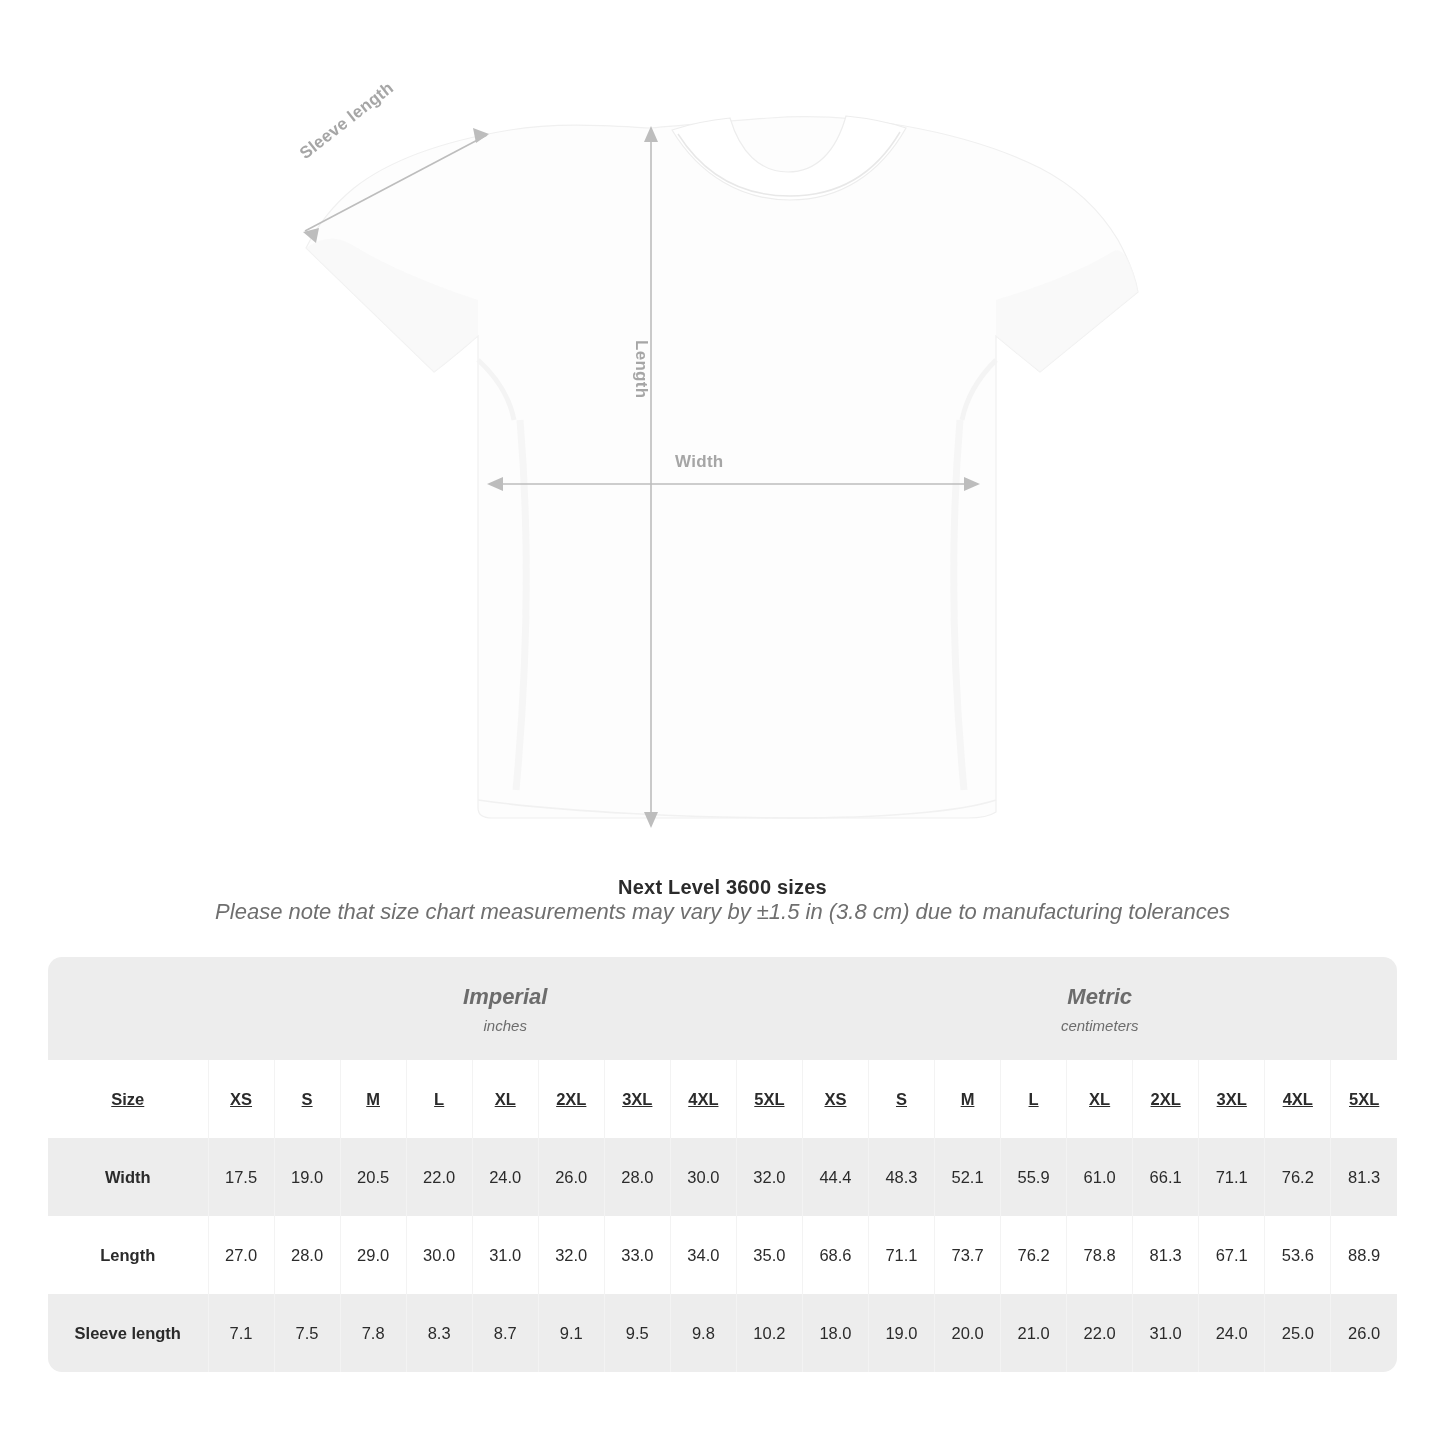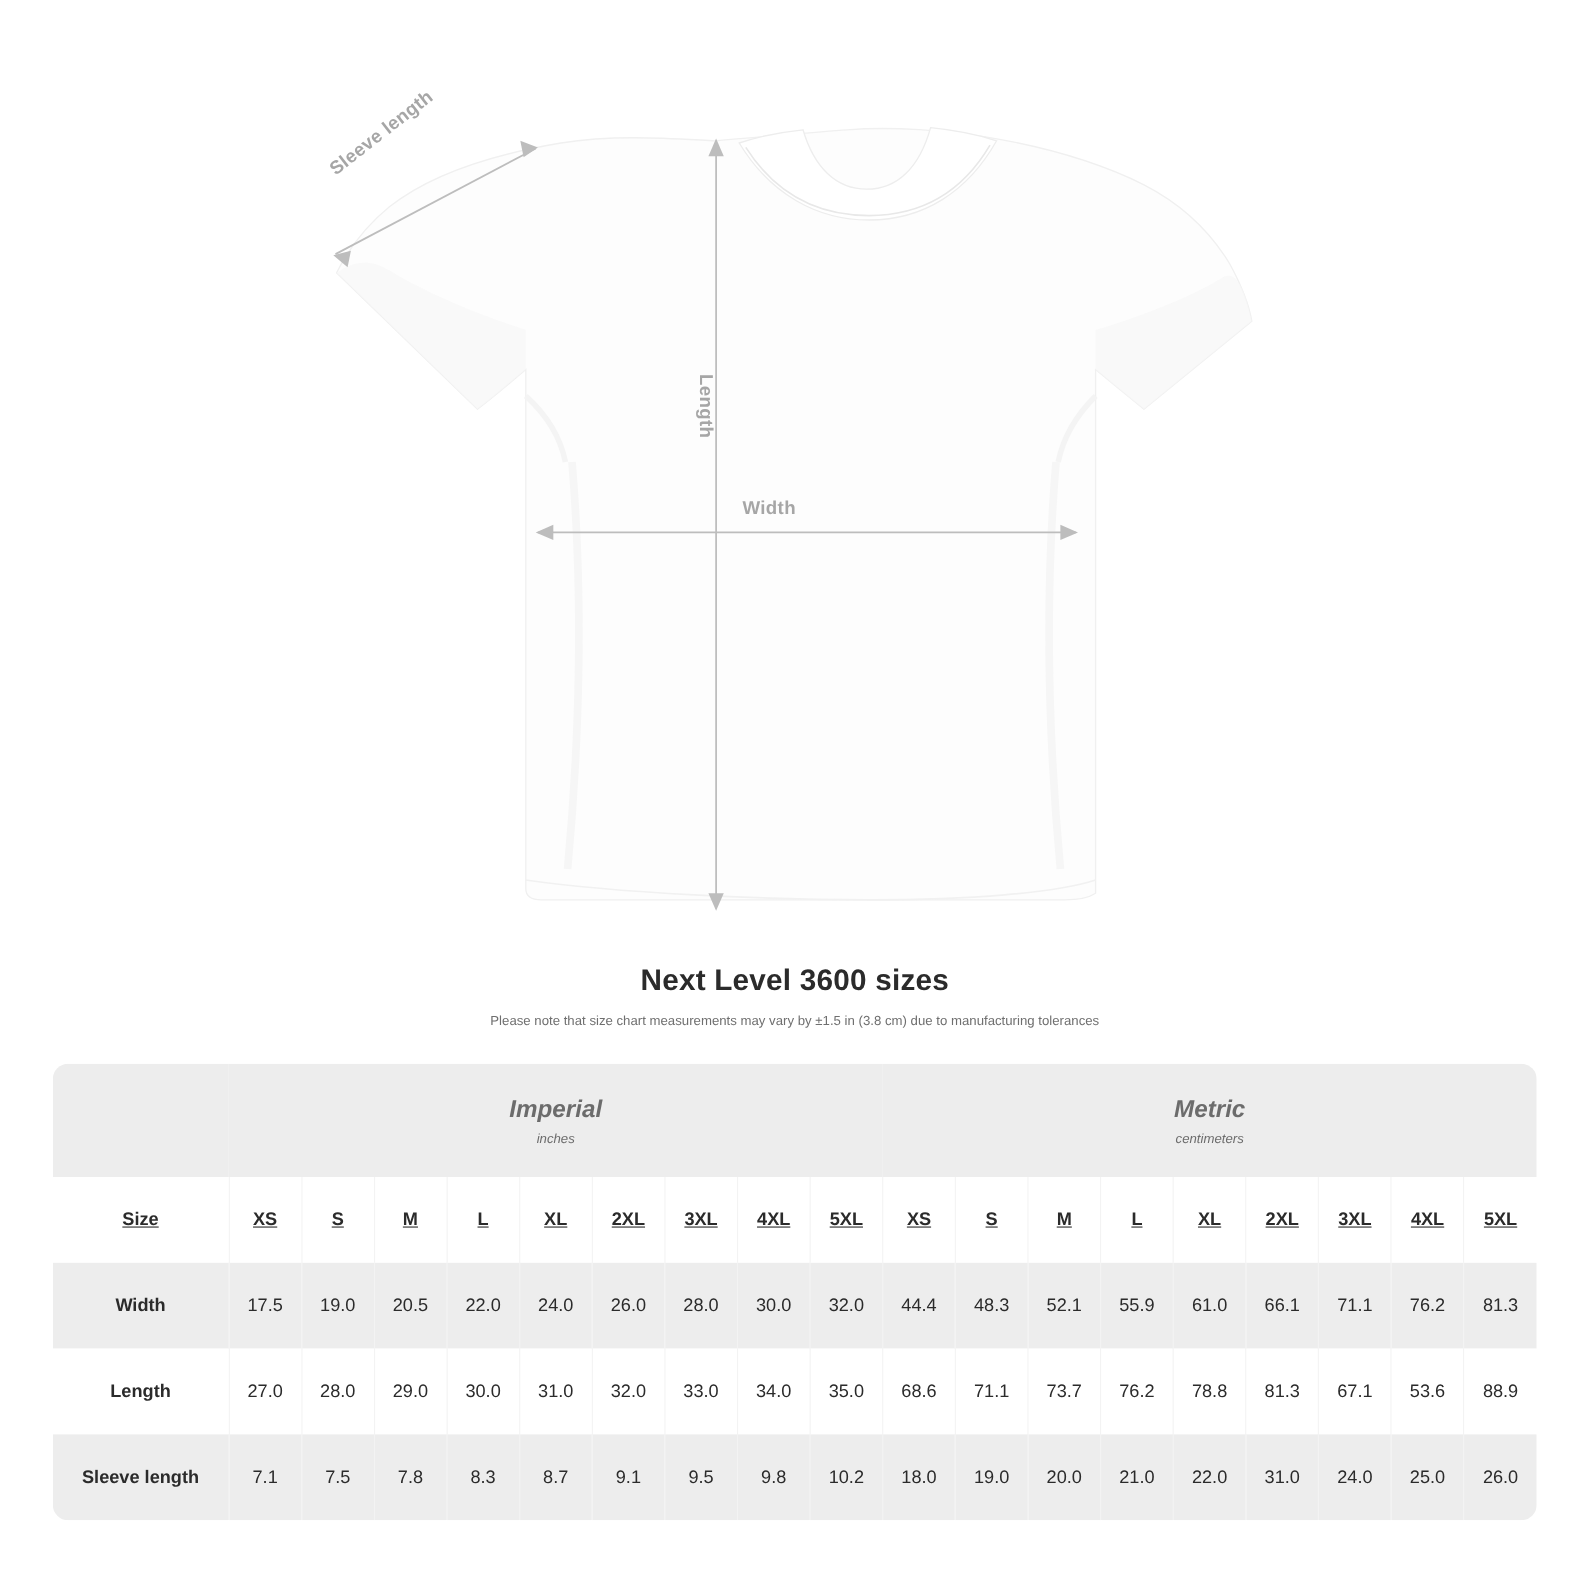--- a/index.html
+++ b/index.html
@@ -54,28 +54,28 @@
     left: 675px;
     top: 452px;
   }
 
   
   .title-block {
     text-align: center;
     margin-top: 16px;
   }
   .chart-title {
-    font-size: 27px;
+    font-size: 20px;
     font-weight: bold;
     color: #2b2b2b;
     letter-spacing: 0.2px;
   }
   .chart-note {
-    margin-top: 14px;
-    font-size: 12px;
+    font-size: 22px;
+    font-style: italic;
     color: #6f6f6f;
   }
 
   
   .table-wrap {
     margin: 32px 48px 0 48px;
     border-radius: 14px;
     overflow: hidden;
   }
   table.size-table {
@@ -95,21 +95,21 @@
     background: #ededed;
     vertical-align: middle;
   }
   .unit-name {
     font-size: 22px;
     font-weight: bold;
     font-style: italic;
     color: #6c6c6c;
   }
   .unit-sub {
-    font-size: 12px;
+    font-size: 15px;
     font-style: italic;
     color: #6c6c6c;
     margin-top: 7px;
   }
   .row-header-cell {
     background: #ffffff;
   }
 
   
   .size-row td {

